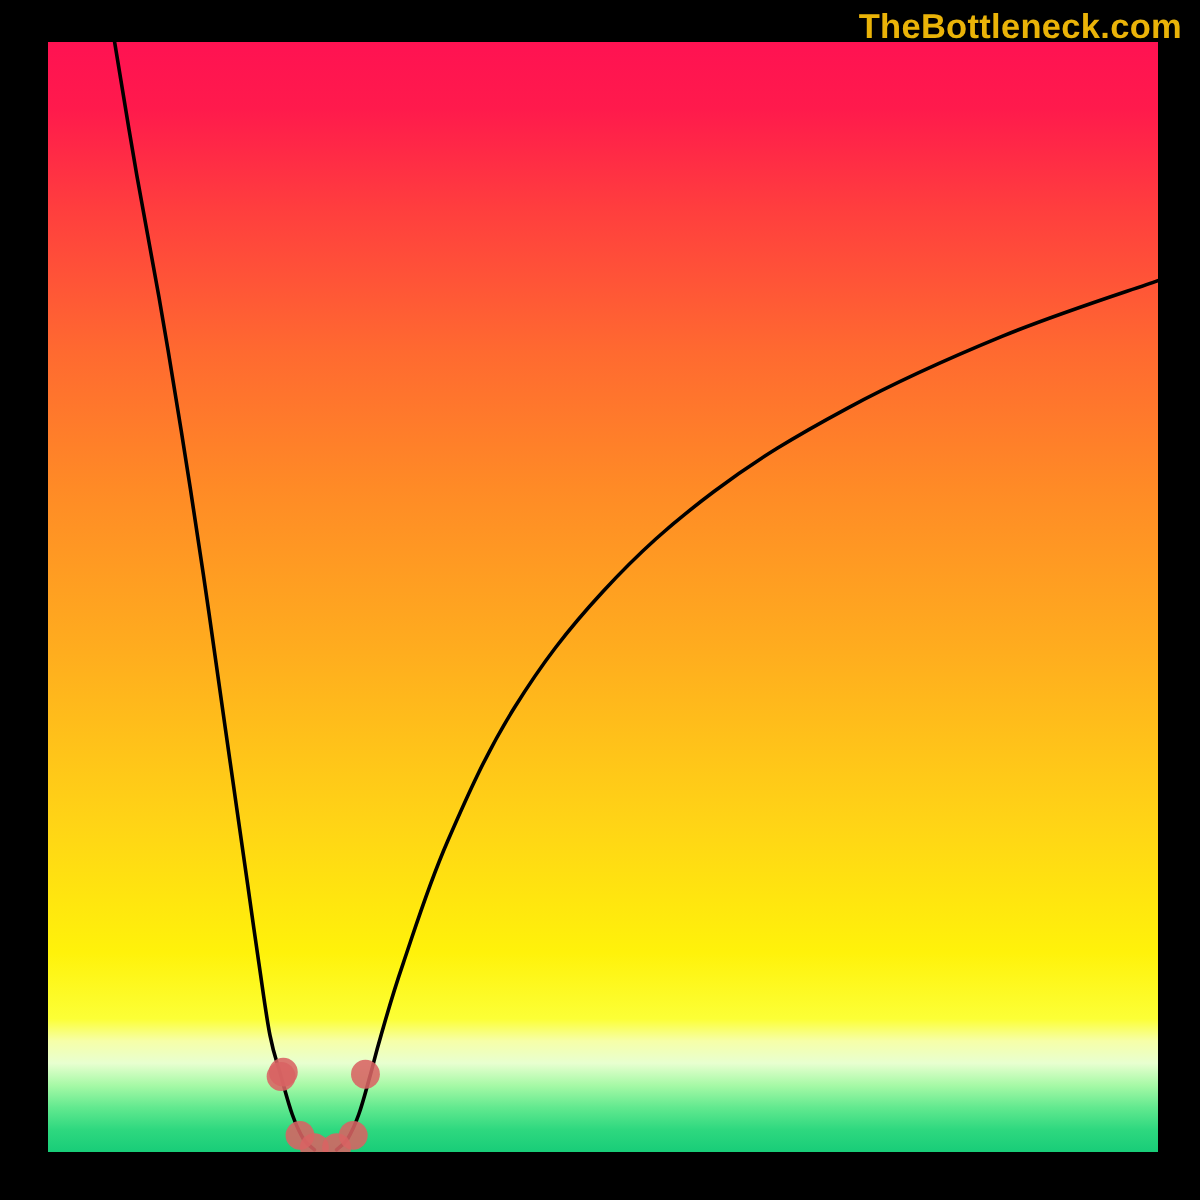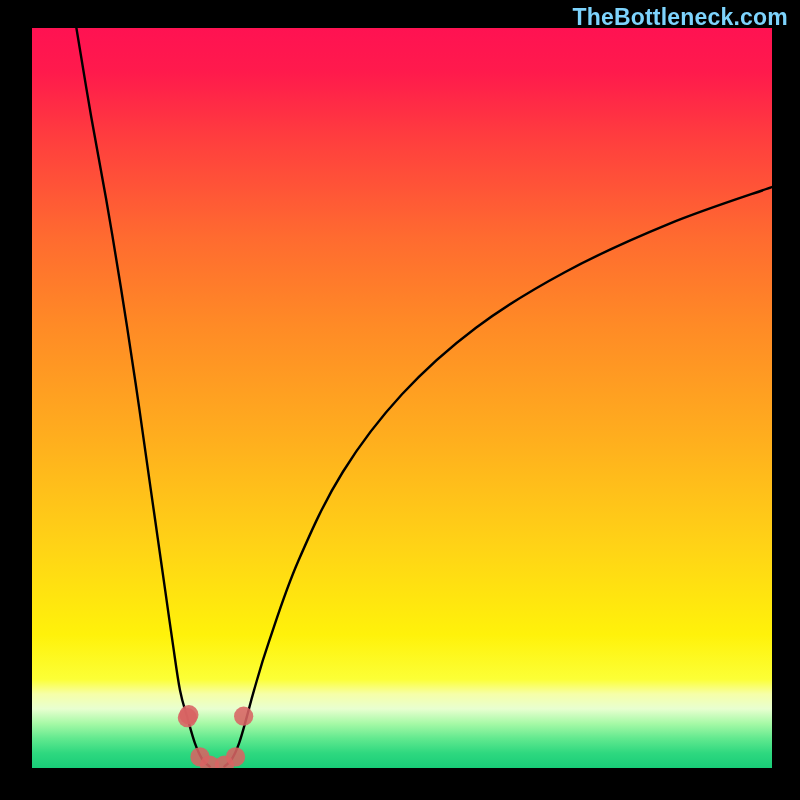--- a/index.html
+++ b/index.html
@@ -41,21 +41,21 @@
       #18cd78 100%
     );
   }
   .watermark {
     position: absolute;
     top: 4px;
     right: 12px;
     font-family: "Helvetica Neue", Arial, sans-serif;
     font-weight: 700;
     font-size: 23px;
-    color: #7dd3fc;
+    color: #eab308;
     letter-spacing: 0.2px;
     user-select: none;
   }
   svg.curves {
     position: absolute;
     left: 0;
     top: 0;
     width: 740px;
     height: 740px;
   }

